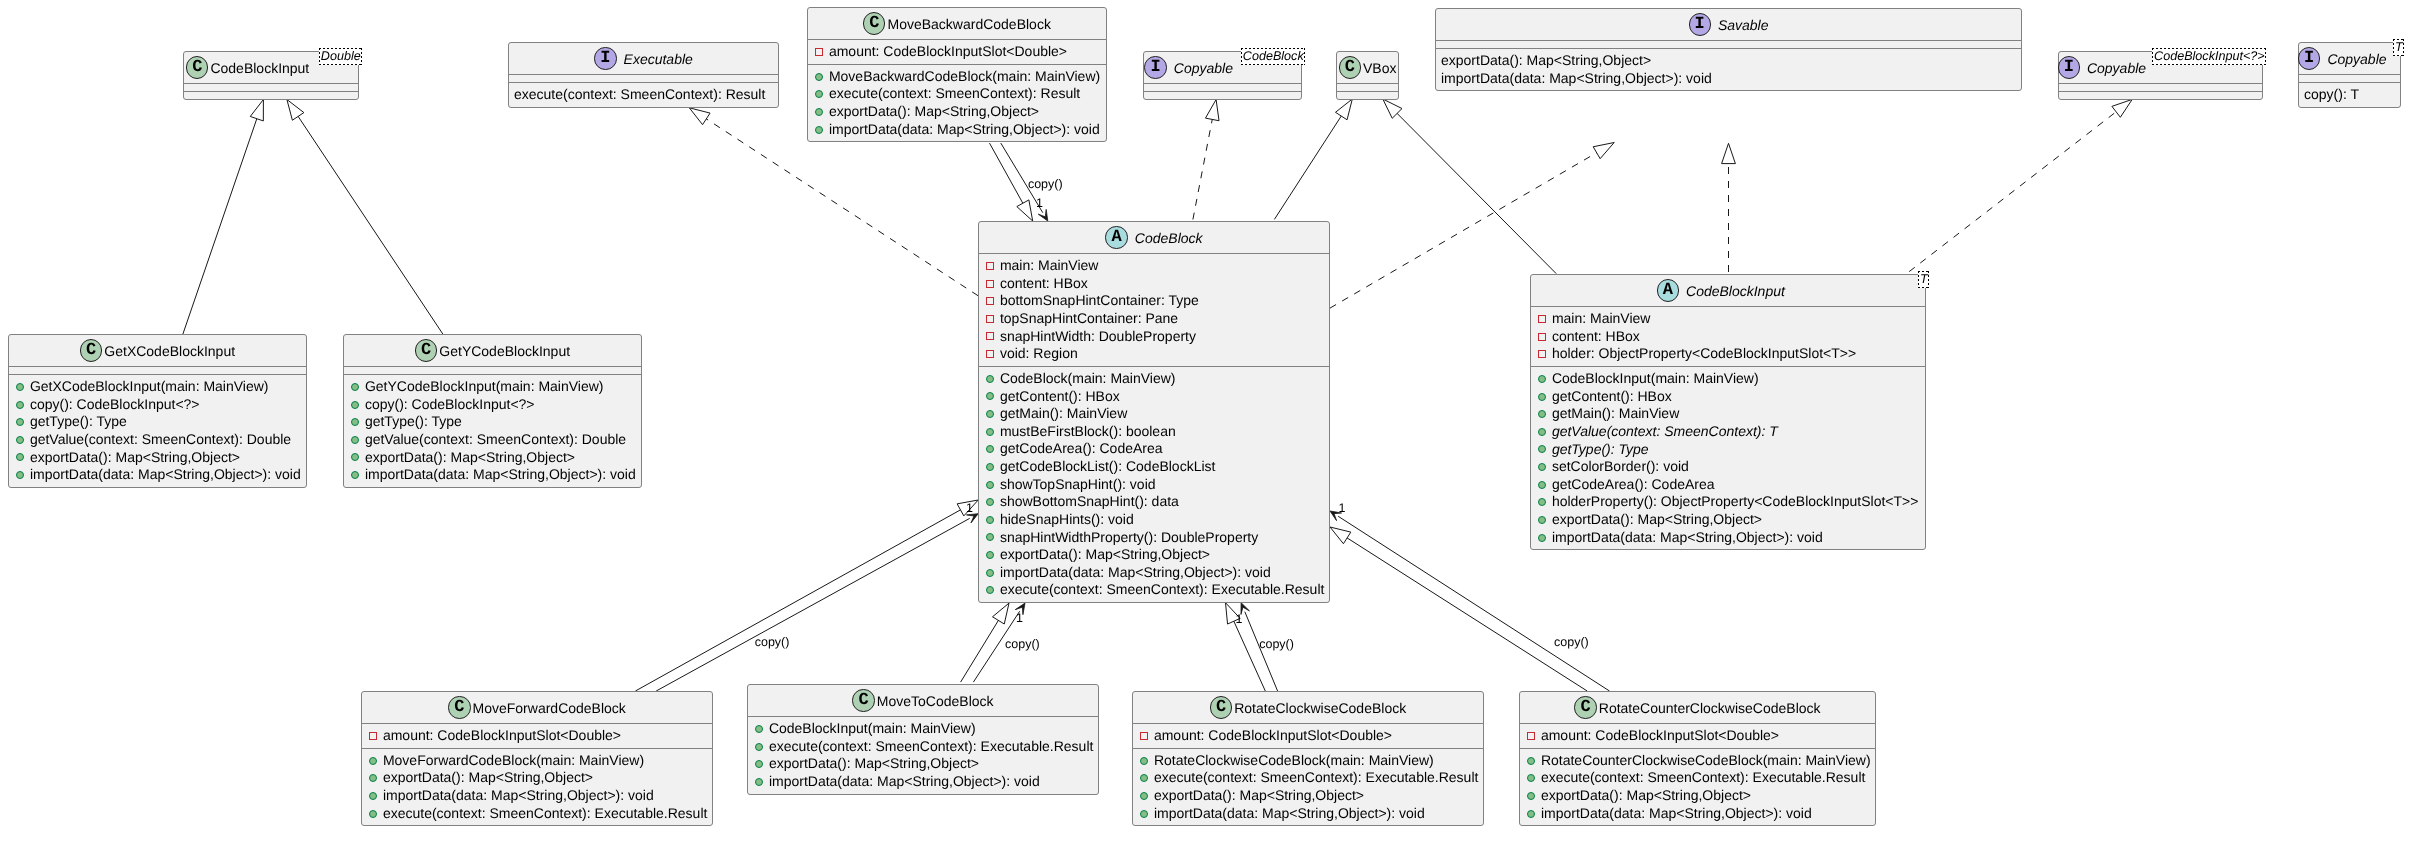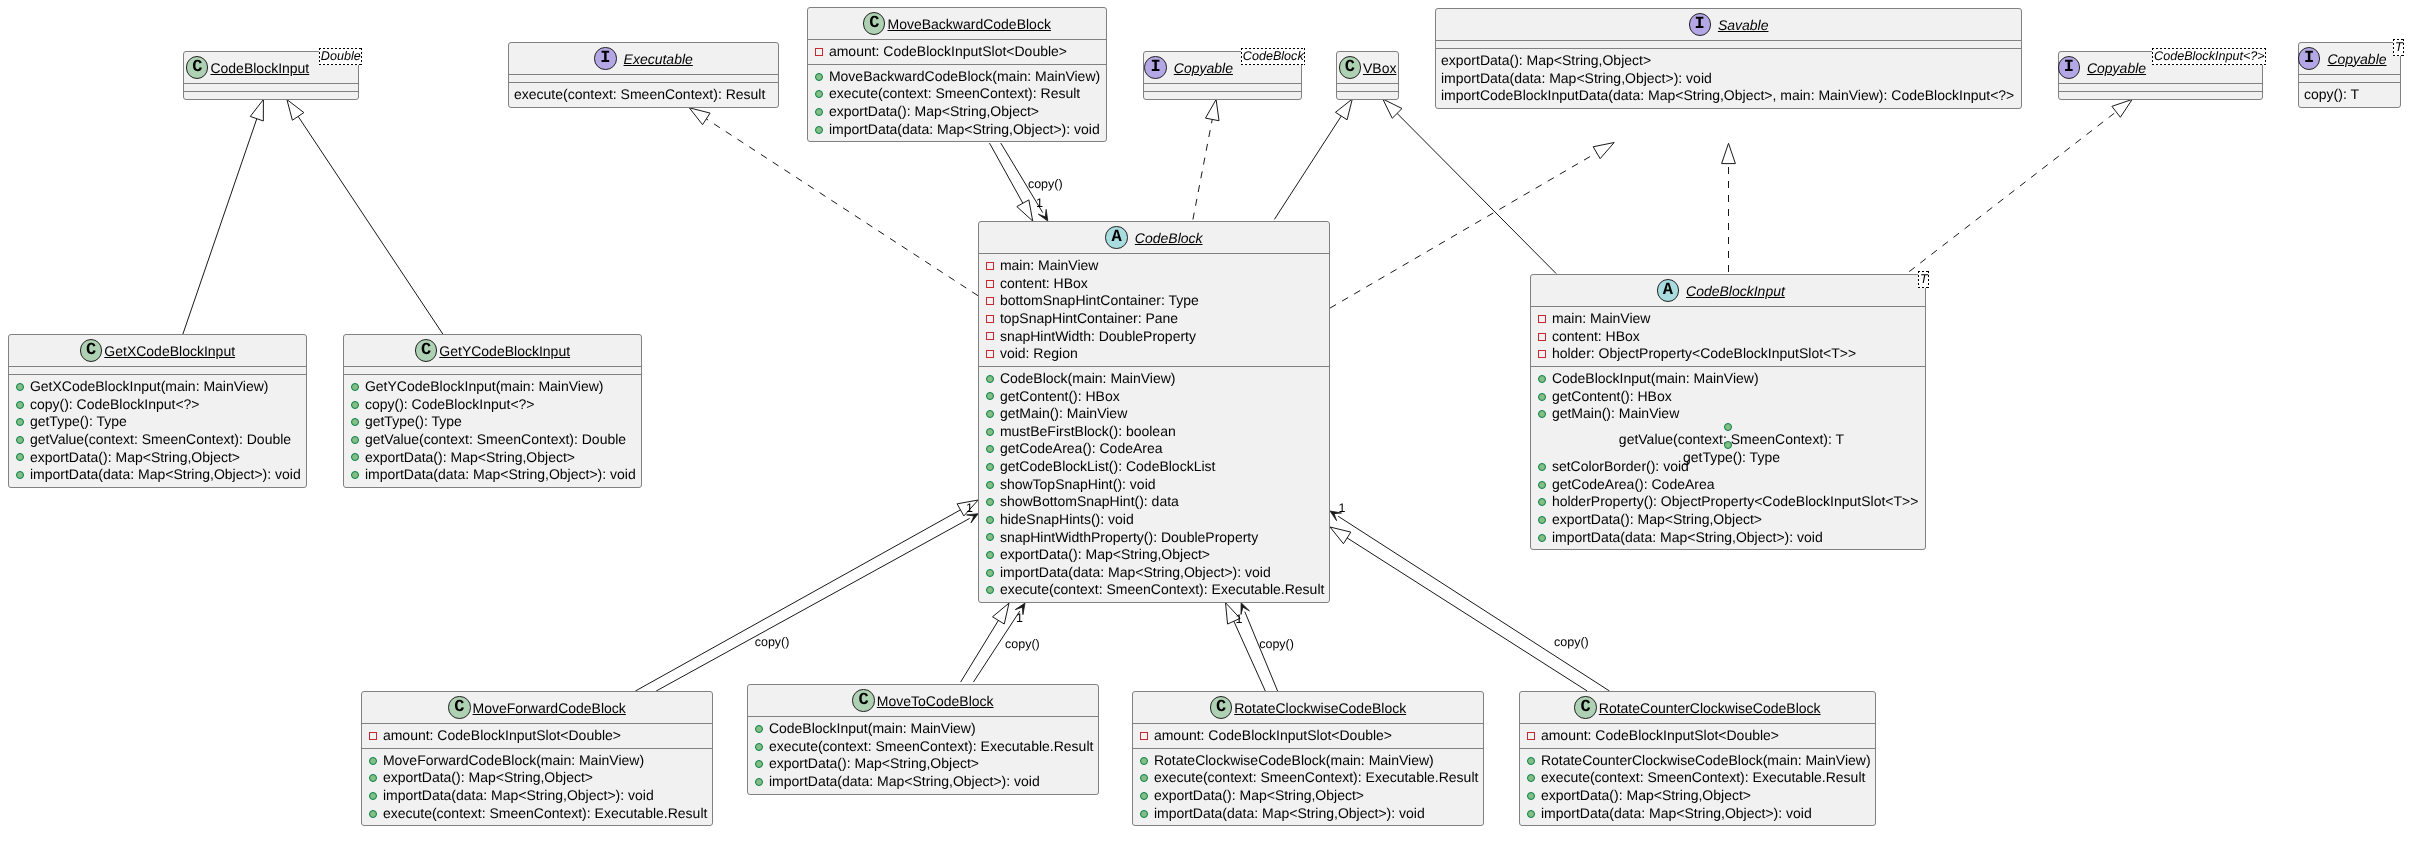--- a/index.html
+++ b/index.html
@@ -5,35 +5,35 @@
 <style>
   html,body{margin:0;padding:0;background:#ffffff;}
   body{width:2411px;height:841px;overflow:hidden;
        font-family:"Liberation Sans",sans-serif;-webkit-font-smoothing:antialiased;text-rendering:geometricPrecision;}
   #canvas{position:relative;width:2411px;height:841px;background:#fff;}
   svg.edges{position:absolute;left:0;top:0;width:2411px;height:841px;pointer-events:none;overflow:visible;z-index:1;}
   .cls{position:absolute;box-sizing:border-box;background:#F1F1F1;border:1px solid #818181;
        border-radius:3px;z-index:3;}
   .cls-hdr{position:relative;height:31px;display:flex;align-items:center;justify-content:center;
            box-sizing:border-box;}
-  .cls-name{font-size:14px;color:#000;white-space:nowrap;line-height:16px;text-decoration:underline;}
+  .cls-name{font-size:14px;color:#000;white-space:nowrap;line-height:16px;}
   .cls-name.it{font-style:italic;margin-left:5px;}
   .ico{width:22.4px;height:22.4px;border-radius:50%;border:1.3px solid #222;display:inline-flex;
        align-items:center;justify-content:center;font-size:17px;font-weight:bold;margin-right:2px;
        box-sizing:border-box;font-family:"Liberation Mono",monospace;line-height:1;flex:none;}
   .ico.C{background:#ADD1B2;}
   .ico.I{background:#B4A7E5;}
   .ico.A{background:#A9DCDF;}
   .sect{border-top:1px solid #818181;box-sizing:border-box;}
   .sect.filled{padding:3.1px 0 3.05px 0;}
   .sect.empty{height:8px;}
   .row{height:17.64px;font-size:14px;white-space:nowrap;padding-left:6.9px;display:flex;
        align-items:center;color:#000;box-sizing:border-box;}
   .row.plain{padding-left:5px;}
-  .row.it{flex-direction:column;}
+  .row.it{font-style:italic;}
   .rtx{line-height:17.64px;}
   .vis{width:8px;height:8px;margin-right:6px;flex:none;box-sizing:border-box;}
   .vis.priv{border:1.5px solid #C82930;background:transparent;}
   .vis.pub{border-radius:50%;background:#84BE84;border:1.6px solid #038048;}
   .generic{position:absolute;background:#FFF;font-size:12.6px;font-style:italic;color:#000;
            padding:0 1.7px;line-height:17.6px;height:17.6px;white-space:nowrap;box-sizing:content-box;z-index:5;
            display:flex;align-items:center;justify-content:center;
            background-image:
              repeating-linear-gradient(to right,#000 0 2px,transparent 2px 4px),
              repeating-linear-gradient(to right,#000 0 2px,transparent 2px 4px),
@@ -163,23 +163,20 @@
           <span class="cls-name it">Savable</span>
         </div>
         <div class="sect empty"></div>
         <div class="sect filled">
           <div class="row plain">
             <span class="rtx">exportData(): Map&lt;String,Object&gt;</span>
           </div>
           <div class="row plain">
             <span class="rtx">importData(data: Map&lt;String,Object&gt;): void</span>
           </div>
-          <div class="row plain">
-            <span class="rtx">importCodeBlockInputData(data: Map&lt;String,Object&gt;, main: MainView): CodeBlockInput&lt;?&gt;</span>
-          </div>
         </div>
       </div>
       <div class="cls" style="left: 2058px; top: 51px; width: 205px;">
         <div class="cls-hdr" style="padding-right: 117.416px;">
           <span class="ico I">I</span>
           <span class="cls-name it">Copyable</span>
         </div>
         <div class="sect empty"></div>
         <div class="sect empty"></div>
       </div>

